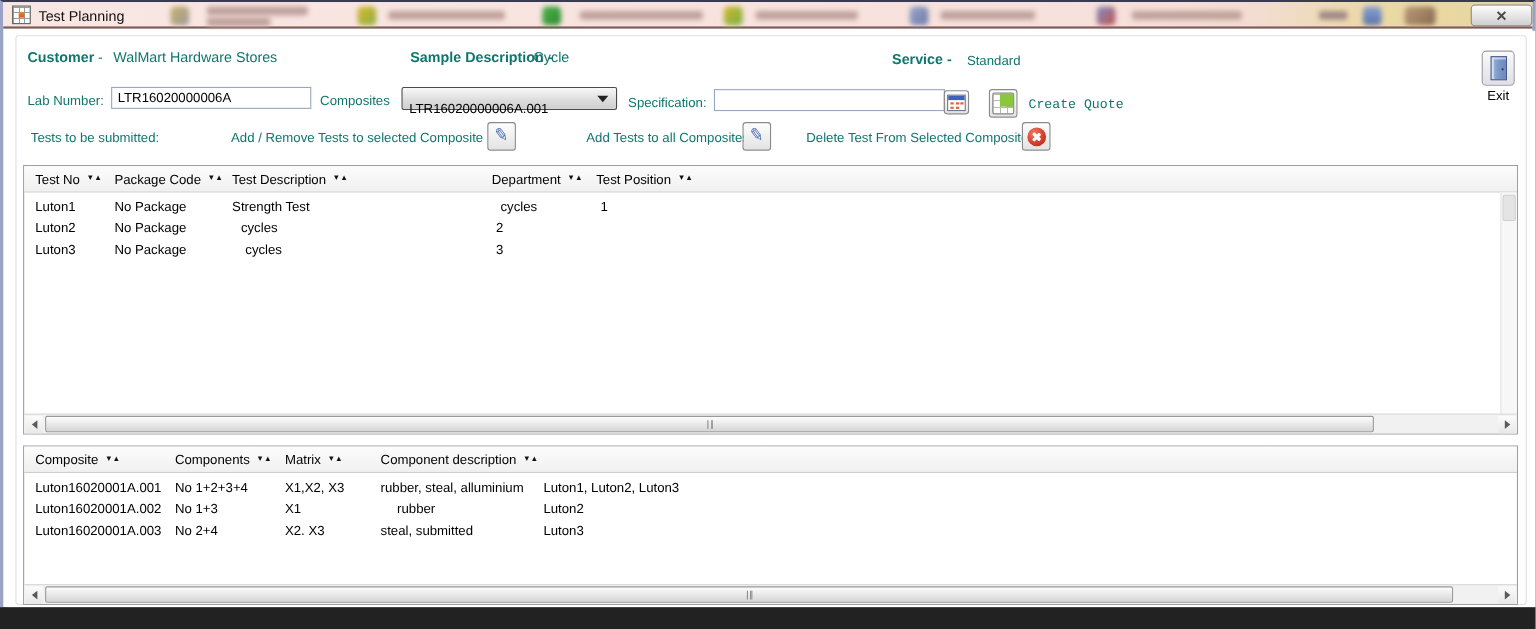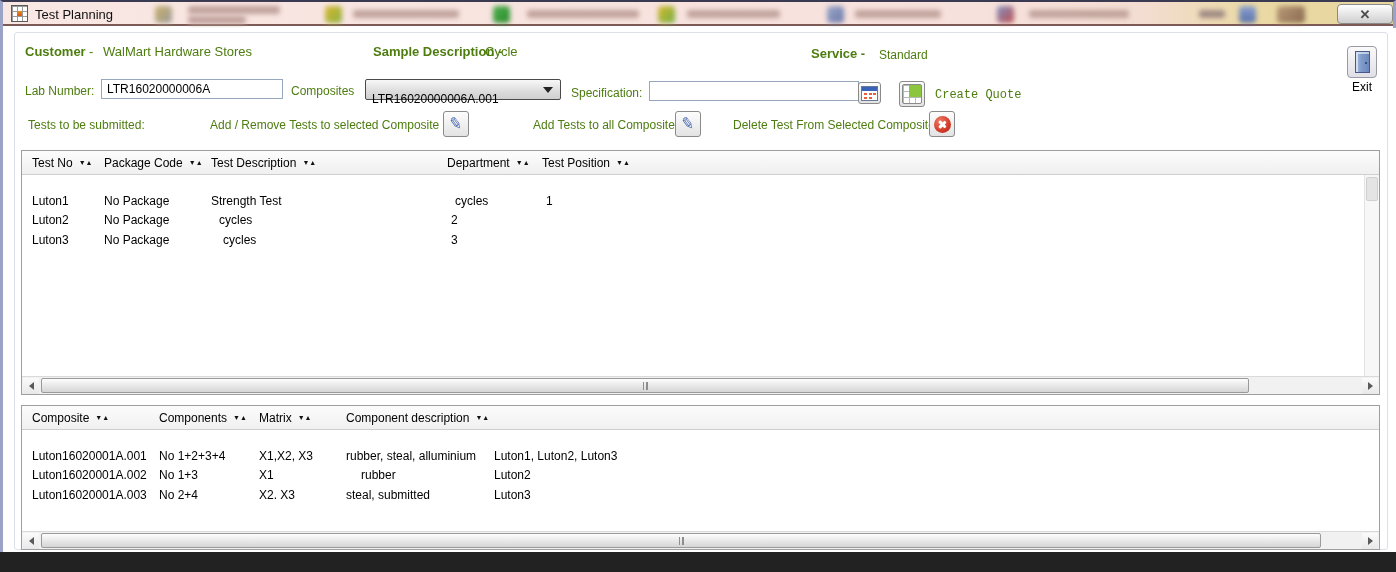--- a/index.html
+++ b/index.html
@@ -28,21 +28,21 @@
 
   
   .blur-icon { position:absolute; top:4px; width:17px; height:17px; border-radius:4px; filter:blur(2.5px); }
   .blur-txt  { position:absolute; height:8px; border-radius:3px; background:#c0a29b; filter:blur(2.5px); }
 
   
   .content { position:absolute; left:3px; top:26px; width:1390px; height:527px; background:#fff; }
   .inner-frame { position:absolute; left:8px; top:4px; width:1374px; height:518px;
                  border:1px solid #dcdfe8; border-radius:3px; }
 
-  .lbl { position:absolute; font-size:12px; color:#4d7c0f; white-space:nowrap; }
+  .lbl { position:absolute; font-size:12px; color:#0f766e; white-space:nowrap; }
   .lbl13 { font-size:13px; }
   .b { font-weight:bold; }
 
   .tb { position:absolute; height:20px; border:1px solid #98a8bc; background:#fff;
         font-family:"Liberation Sans",sans-serif; font-size:12px; padding:0 5px; color:#000; }
 
   .dropdown { position:absolute; height:21px; border:1px solid #4a4a4a; border-radius:2px;
               background:linear-gradient(#f8f8f8,#dcdcdc 60%,#cfcfcf);
               display:flex; align-items:center; cursor:pointer; }
   .dd-text { font-size:12px; padding-left:6px; flex:1;margin-top:19px; }
@@ -85,21 +85,21 @@
 
   
   .dtable { position:absolute; left:18px; width:1359px; border:1px solid #9e9ea2; background:#fff; }
   .thead { display:grid; height:24px; align-items:center;
            background:linear-gradient(#fcfcfc,#f0f0f0); border-bottom:1px solid #cfcfcf;
            font-size:12px; color:#000; padding-left:10px; }
   .th { display:flex; align-items:center; cursor:pointer; }
   .sort { font-size:7px; color:#111; margin-left:6px; letter-spacing:0px; }
   .trow { display:grid; height:19.5px; align-items:center; font-size:12px; color:#000;
           padding-left:10px; cursor:default; }
-  .tbody { padding-top:16px; }
+  .tbody { padding-top:3px; }
   .t1cols { grid-template-columns:72px 107px 236px 95px auto; }
   .t2cols { grid-template-columns:127px 100px 87px 148px auto; }
   .cell { white-space:nowrap; overflow:hidden; }
 
   
   .hscroll { position:absolute; left:0; bottom:0; width:100%; height:18px;
              background:#f1f1f1; border-top:1px solid #dadada; }
   .harrow { position:absolute; top:1px; width:16px; height:16px; background:linear-gradient(#fbfbfb,#e8e8e8);
             display:flex; align-items:center; justify-content:center; cursor:pointer; }
   .harrow.left { left:1px; }  .harrow.right { right:1px; }

